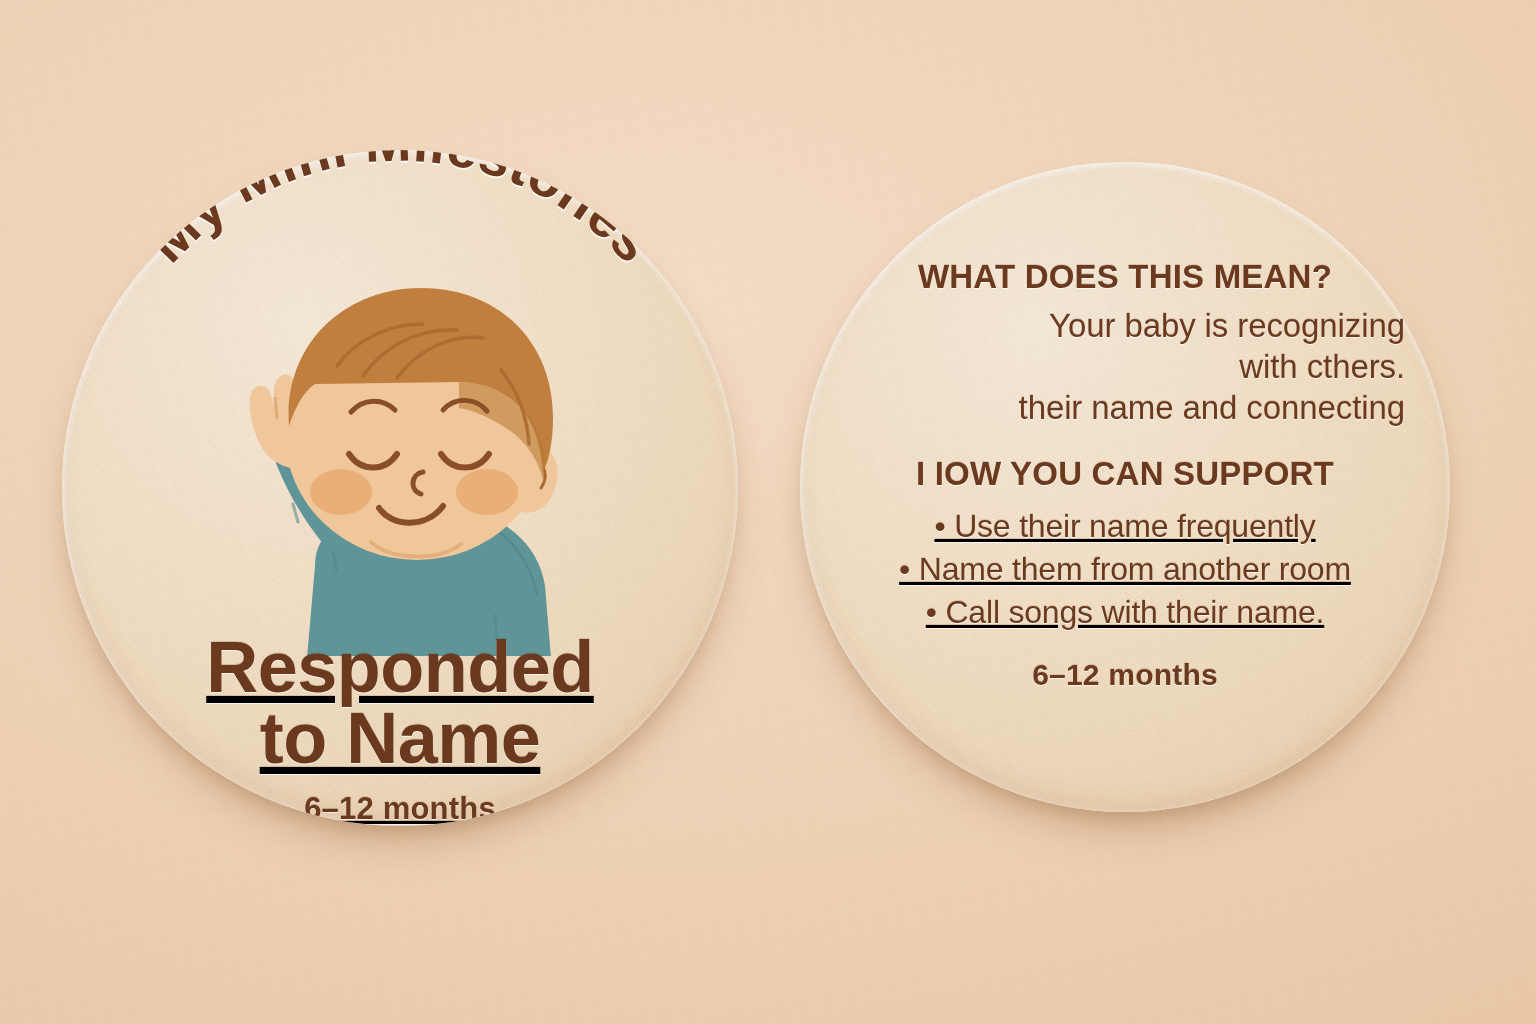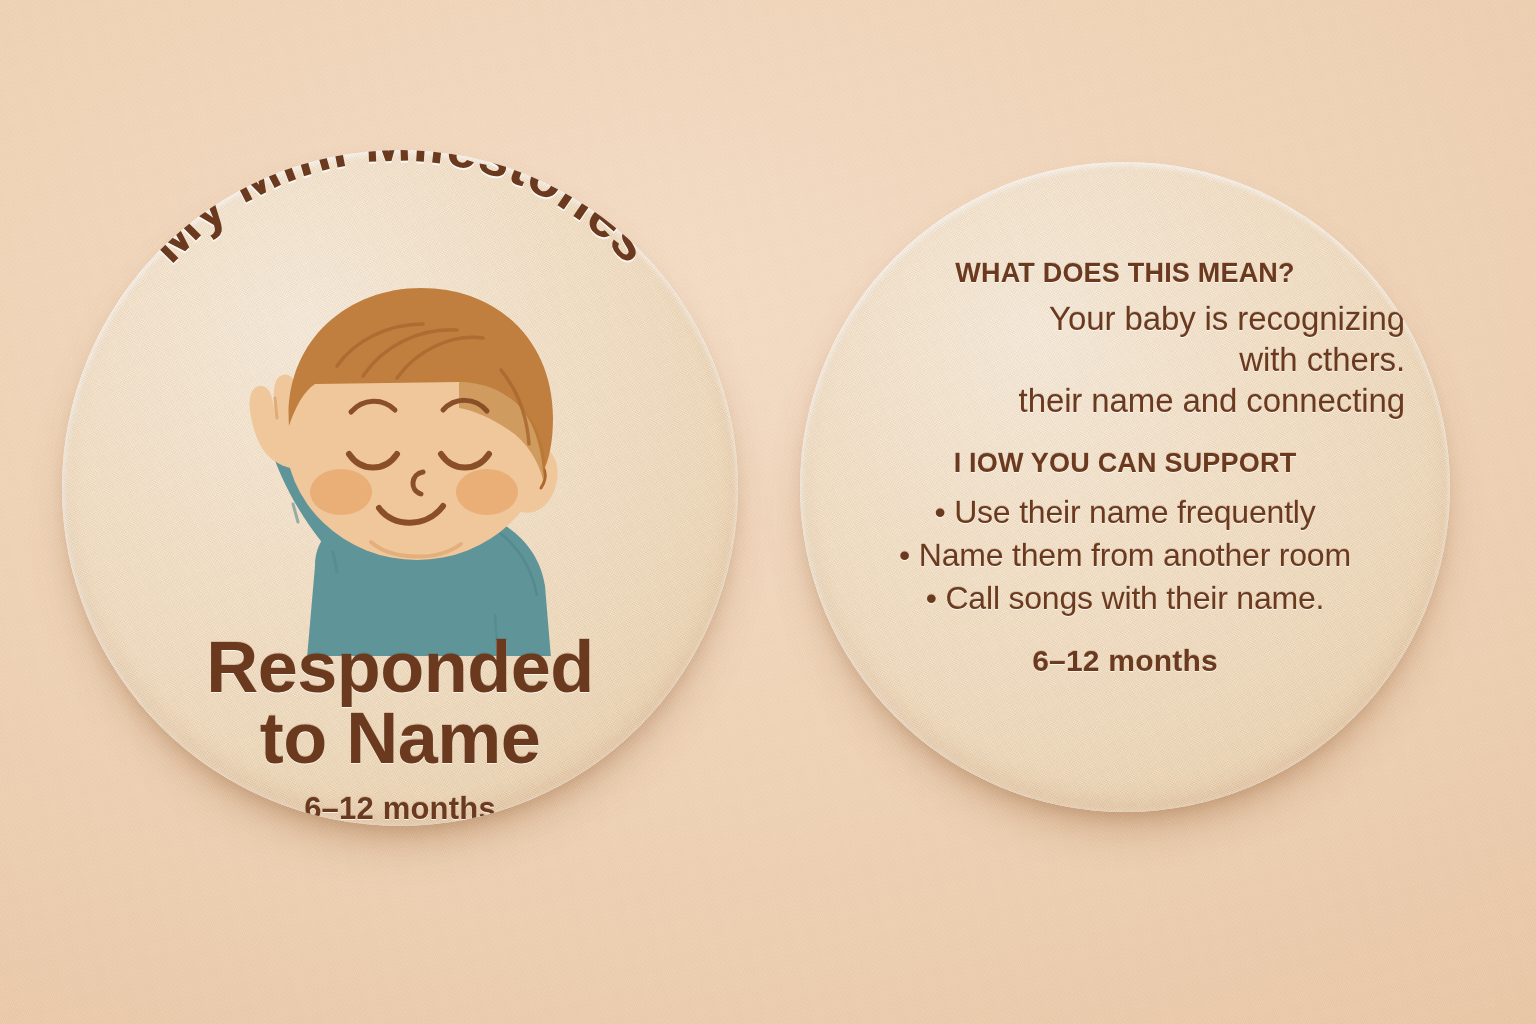--- a/index.html
+++ b/index.html
@@ -104,20 +104,21 @@
   }
   .baby-art svg { width: 100%; height: 100%; display:block; }
 
   
   .front-caption {
     position: absolute;
     left: 0; right: 0;
     top: 482px;
     text-align: center;
     z-index: 5;
+    text-decoration: underline;
   }
   .milestone-title {
     font-size: 72px;
     font-weight: bold;
     line-height: 0.99;
     letter-spacing: -0.5px;
     margin: 0;
   }
   .milestone-title .ln { display:block; }
   .front-age {
@@ -131,38 +132,39 @@
   .back-content {
     position: absolute;
     left: 50%;
     top: 96px;
     transform: translateX(-50%);
     width: 560px;
     text-align: center;
     z-index: 5;
   }
   .sec-head {
-    font-size: 27px;
+    font-size: 33px;
     font-weight: bold;
     letter-spacing: 0.2px;
     margin: 0 0 10px 0;
   }
   .body-line {
     font-size: 33px;
     line-height: 1.24;
     margin: 0;
     letter-spacing: -0.1px;
     text-align: right;
   }
   .meaning-body { margin-bottom: 26px; }
   .sec-head.support { margin-top: 2px; margin-bottom: 12px; }
   .tip-list {
     list-style: none;
     margin: 12px 0 24px 0;
     padding: 0;
+    text-decoration: underline;
   }
   .tip-list li {
     font-size: 32px;
     line-height: 1.35;
     letter-spacing: -0.2px;
   }
   .try-line {
     font-size: 26px;
     line-height: 1.3;
     margin: 0 0 12px 0;

